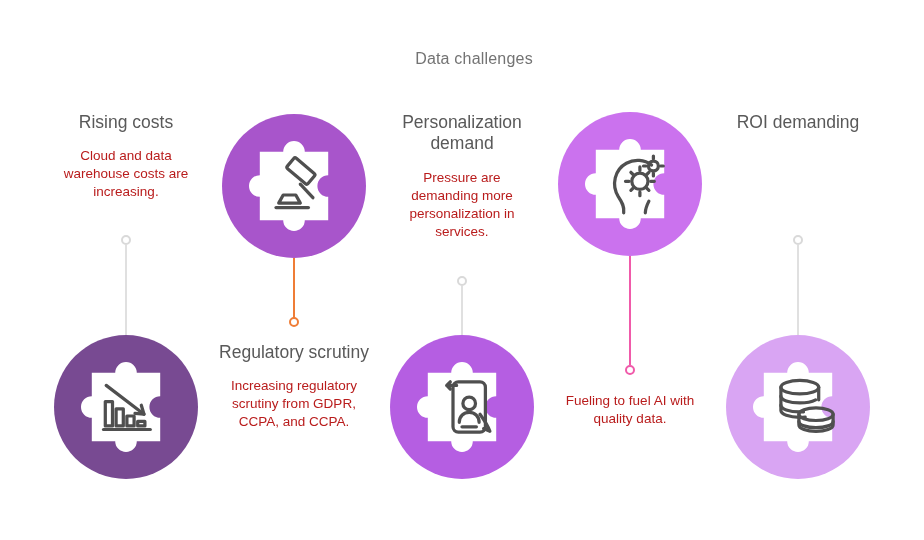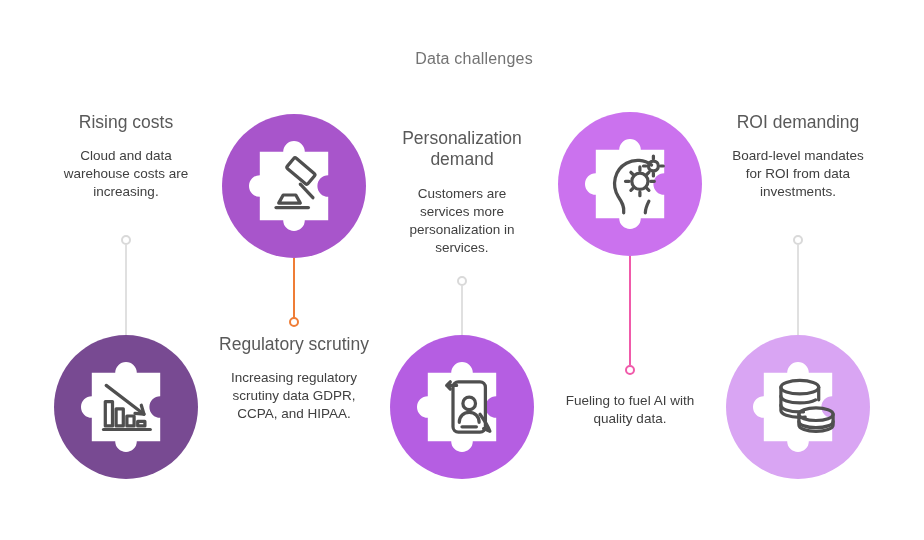--- a/index.html
+++ b/index.html
@@ -17,21 +17,21 @@
     font-size: 16px; color: #737373; letter-spacing: .2px; padding-left: 24px;
   }
   .col { position: absolute; width: 180px; top: 0; height: 540px; }
   .textblock { position: absolute; width: 150px; left: 15px; text-align: center; }
   .textblock.narrow { width: 132px; left: 24px; }
   .item-heading {
     font-size: 17.5px; font-weight: 400; color: #595959;
     line-height: 1.22; margin-bottom: 14px;
   }
   .item-body {
-    font-size: 13.5px; color: #404040; line-height: 1.33;
+    font-size: 13.5px; color: #b91c1c; line-height: 1.33;
   }
   .line { position: absolute; width: 2.5px; left: 88.75px; background: #e0e0e0; }
   .dot {
     position: absolute; left: 85px; width: 10px; height: 10px;
     border-radius: 50%; border: 2.5px solid #d9d9d9; background: #ffffff;
   }
   .bubble {
     position: absolute; left: 18px; width: 144px; height: 144px;
     border-radius: 50%;
   }
@@ -79,30 +79,30 @@
         <g class="icon-art">
           <rect x="73" y="56" width="30" height="15" rx="2" transform="rotate(40 88 63)"></rect>
           <path d="M87 78 L101 93"></path>
           <path d="M68 90 h14 l5 9 h-24 z"></path>
           <path d="M60 104 h36"></path>
         </g>
       </svg>
     </div>
     <span class="line" style="top: 258px; height: 60px; background-color: rgb(239, 125, 54);"></span>
     <span class="dot" style="top: 317px; border-color: rgb(239, 125, 54);"></span>
-    <div class="textblock" style="top:334px">
+    <div class="textblock" style="top:342px">
       <div class="item-heading">Regulatory scrutiny</div>
-      <div class="item-body">Increasing regulatory scrutiny data GDPR, CCPA, and HIPAA.</div>
+      <div class="item-body">Increasing regulatory scrutiny from GDPR, CCPA, and CCPA.</div>
     </div>
   </div>
 
   <div class="col" style="left:372px">
-    <div class="textblock narrow" style="top:128px">
+    <div class="textblock narrow" style="top:112px">
       <div class="item-heading">Personalization demand</div>
-      <div class="item-body">Customers are services more personalization in services.</div>
+      <div class="item-body">Pressure are demanding more personalization in services.</div>
     </div>
     <span class="dot" style="top: 276px; border-color: rgb(217, 217, 217);"></span>
     <span class="line" style="top: 286px; height: 50px; background-color: rgb(224, 224, 224);"></span>
     <div class="bubble" style="top: 335px; background-color: rgb(181, 94, 226);">
       <svg viewBox="0 0 160 160">
         <path class="puzzle" d="M42 42 H68 a12 12 0 1 1 24 0 H118 V68 a12 12 0 1 0 0 24 V118 H92 a12 12 0 1 1 -24 0 H42 V92 a12 12 0 1 1 0 -24 Z"></path>
         <g class="icon-art">
           <rect x="70" y="52" width="36" height="56" rx="6"></rect>
           <circle cx="88" cy="76" r="7"></circle>
           <path d="M77 97 c0 -7 5 -11 11 -11 s11 4 11 11"></path>
@@ -131,21 +131,20 @@
     <span class="line" style="top: 256px; height: 109px; background-color: rgb(240, 90, 170);"></span>
     <span class="dot" style="top: 365px; border-color: rgb(240, 90, 170);"></span>
     <div class="textblock narrow" style="top:392px">
       <div class="item-body">Fueling to fuel AI with quality data.</div>
     </div>
   </div>
 
   <div class="col" style="left:708px">
     <div class="textblock" style="top:112px">
       <div class="item-heading">ROI demanding</div>
-      <div class="item-body">Board-level mandates for ROI from data investments.</div>
     </div>
     <span class="dot" style="top: 235px; border-color: rgb(217, 217, 217);"></span>
     <span class="line" style="top: 245px; height: 91px; background-color: rgb(224, 224, 224);"></span>
     <div class="bubble" style="top: 335px; background-color: rgb(217, 165, 243);">
       <svg viewBox="0 0 160 160">
         <path class="puzzle" d="M42 42 H68 a12 12 0 1 1 24 0 H118 V68 a12 12 0 1 0 0 24 V118 H92 a12 12 0 1 1 -24 0 H42 V92 a12 12 0 1 1 0 -24 Z"></path>
         <g class="icon-art" stroke-width="3.2">
           <ellipse cx="82" cy="58" rx="21" ry="7.5"></ellipse>
           <path d="M61 58 v26 c0 4 9 7.5 21 7.5 2 0 4 -.1 6 -.3"></path>
           <path d="M103 58 v14"></path>

